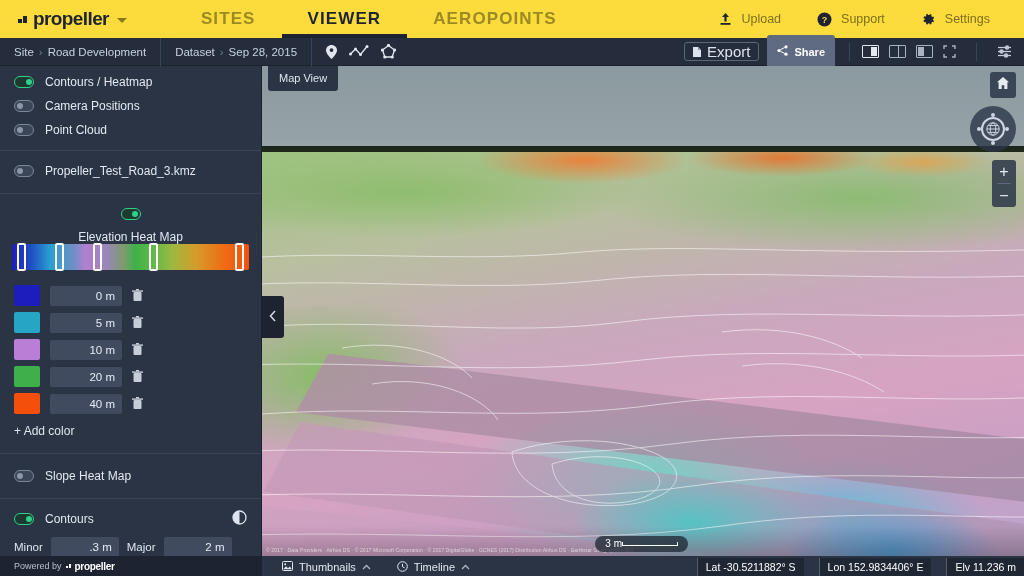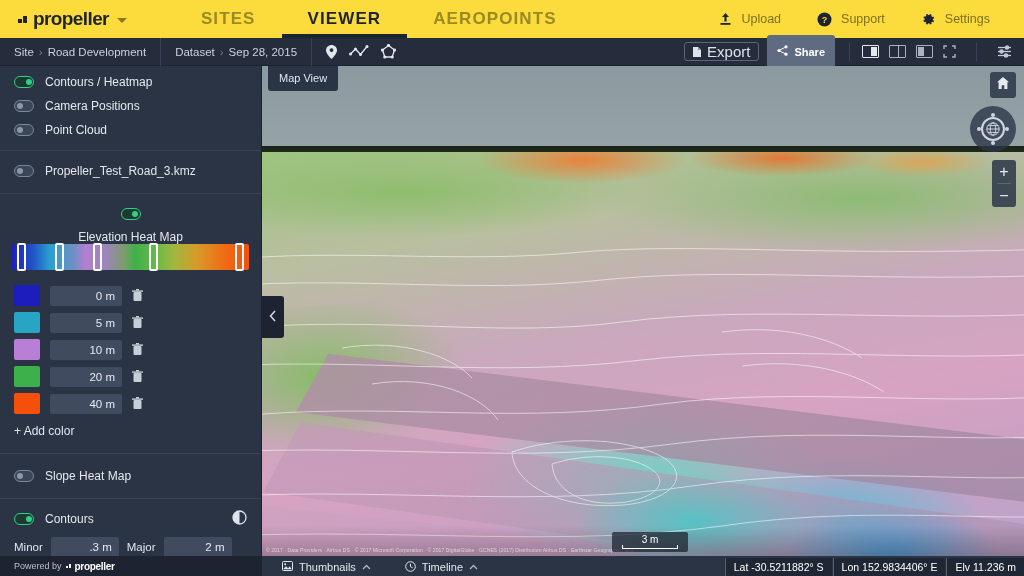--- a/index.html
+++ b/index.html
@@ -151,22 +151,22 @@
     font-size: 5px; color: rgba(255,255,255,0.62); white-space: nowrap;
     letter-spacing: 0.1px; overflow: hidden;
   }
   .mapview-tab {
     position: absolute; left: 6px; top: 0px;
     background: #2b3445; color: #dfe5ee; font-size: 11px;
     padding: 6px 11px 7px; border-radius: 0 0 3px 3px; cursor: pointer;
   }
   .scalebar {
     position: absolute; right: 336px; bottom: 4px;
-    background: rgba(30,36,48,0.75); border-radius: 2px;
-    padding: 2px 10px 3px; display: flex; flex-direction: column; align-items: center;
+    background: rgba(30,36,48,0.75); border-radius: 8px;
+    padding: 2px 10px 3px; display: flex; flex-direction: row; align-items: center;
   }
   .scalebar .sb-label { font-size: 10px; color: #fff; line-height: 11px; }
   .scalebar .sb-line { width: 56px; height: 4px; border: 1px solid #fff; border-top: none; }
 
   
   .mapctl { position: absolute; right: 8px; }
   .home-btn {
     top: 6px; width: 26px; height: 26px; background: rgba(44,54,72,0.85);
     border-radius: 3px; display: flex; align-items: center; justify-content: center;
     cursor: pointer;
@@ -271,29 +271,29 @@
     position: absolute; left: 0; bottom: 0; width: 262px; height: 20px;
     background: #1d2330; display: flex; align-items: center; padding-left: 14px;
     z-index: 5;
   }
   .powered { font-size: 9px; color: #b8c0cd; display: flex; align-items: center; gap: 4px; }
   .powered .pb { display: flex; align-items: flex-end; gap: 1px; }
   .powered .pb i { display: block; background: #fff; }
   .pb1 { width: 2px; height: 2px; } .pb2 { width: 2px; height: 4px; }
   .powered b { color: #fff; font-size: 10px; letter-spacing: -0.3px; }
 
-  .bottom-tabs { position: absolute; left: 272px; bottom: 0; display: flex; gap: 14px; z-index: 5; }
+  .bottom-tabs { position: absolute; left: 272px; bottom: 0; display: flex; gap: 6px; z-index: 5; }
   .btab {
     display: flex; align-items: center; gap: 6px; height: 18px;
     background: #2b3445; color: #e3e8f0; font-size: 11px;
     padding: 0 10px; border-radius: 3px 3px 0 0; cursor: pointer;
   }
   .chev-up { font-size: 8px; color: #aeb7c6; }
 
-  .readouts { position: absolute; right: 0; bottom: 0; display: flex; gap: 1px; z-index: 5; margin-top: 21px; }
+  .readouts { position: absolute; right: 0; bottom: 0; display: flex; gap: 15px; z-index: 5; margin-top: 21px; }
   .readout {
     background: rgba(30,36,48,0.8); color: #fff; font-size: 10.5px;
     height: 18px; display: flex; align-items: center; padding: 0 8px;
     border-left: 1px solid rgba(255,255,255,0.25);
   }
 </style>
 </head>
 <body>
 
 <div id="app">

